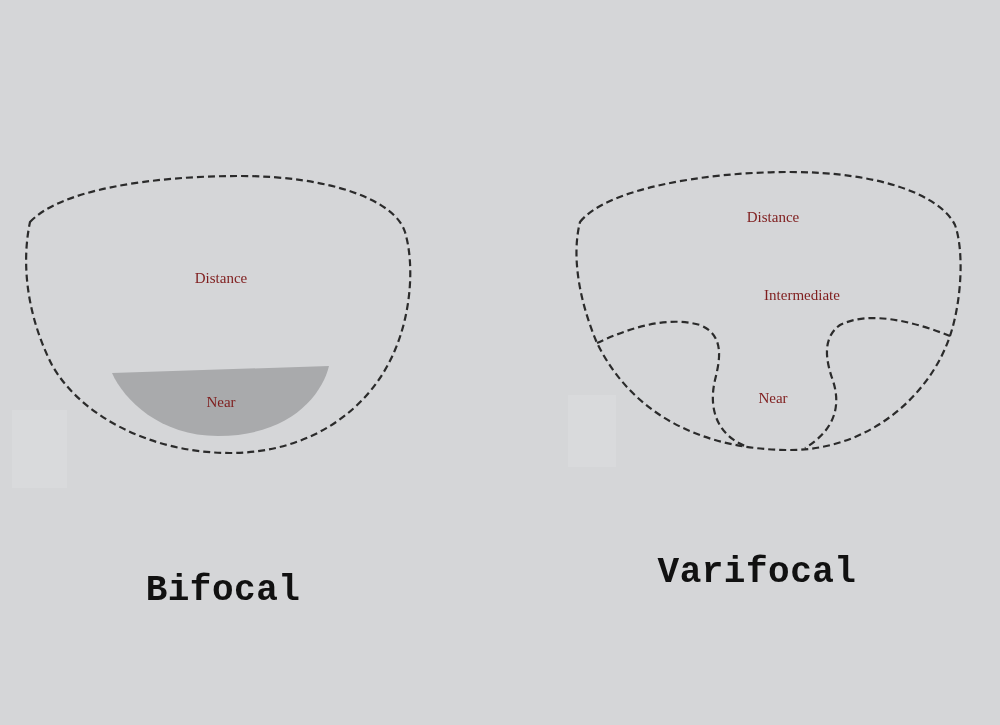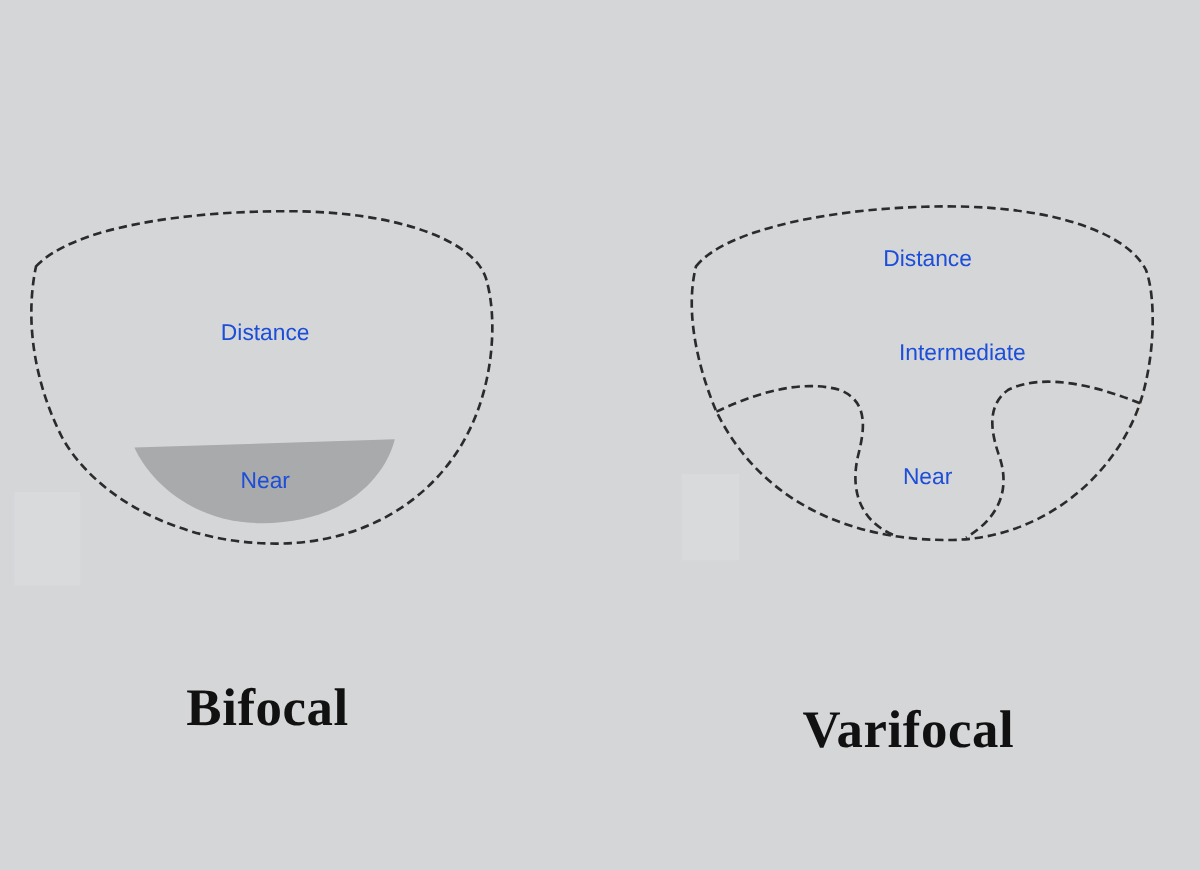--- a/index.html
+++ b/index.html
@@ -8,28 +8,28 @@
       background: #d5d6d8;
       position: relative; overflow: hidden;
       font-family: "DejaVu Sans", sans-serif;
       color: #111;
     }
     .watermark {
       position: absolute; background: #d9dadc;
     }
     svg.diagram { position: absolute; left: 0; top: 0; }
     .lbl {
-      position: absolute; font-size: 19px; color: #1d4ed8;
+      position: absolute; font-size: 15px; color: #7f1d1d;
       transform: translate(-50%, -50%); white-space: nowrap;
-      font-family: Liberation Sans, sans-serif;
+      font-family: Liberation Serif, serif;
     }
     .title {
-      position: absolute; font-size: 44px; font-weight: bold; color: #111;
+      position: absolute; font-size: 36px; font-weight: bold; color: #111;
       transform: translate(-50%, -50%); white-space: nowrap;
-      font-family: Liberation Serif, serif;
+      font-family: Liberation Mono, monospace;
       letter-spacing: 0.5px;
     }
   </style>
 </head>
 <body>
 
 <div class="watermark" style="left:12px; top:410px; width:55px; height:78px;"></div>
 <div class="watermark" style="left:568px; top:395px; width:48px; height:72px;"></div>
 
 <svg class="diagram" width="1000" height="725" viewBox="0 0 1000 725">
@@ -53,13 +53,13 @@
 </svg>
 
 <div class="lbl" style="left:221px; top:278px;">Distance</div>
 <div class="lbl" style="left:221px; top:402px;">Near</div>
 
 <div class="lbl" style="left:773px; top:217px;">Distance</div>
 <div class="lbl" style="left:802px; top:295px;">Intermediate</div>
 <div class="lbl" style="left:773px; top:398px;">Near</div>
 
 <div class="title" style="left:223px; top:590px;">Bifocal</div>
-<div class="title" style="left:757px; top:608px;">Varifocal</div>
+<div class="title" style="left:757px; top:572px;">Varifocal</div>
 
 </body></html>

